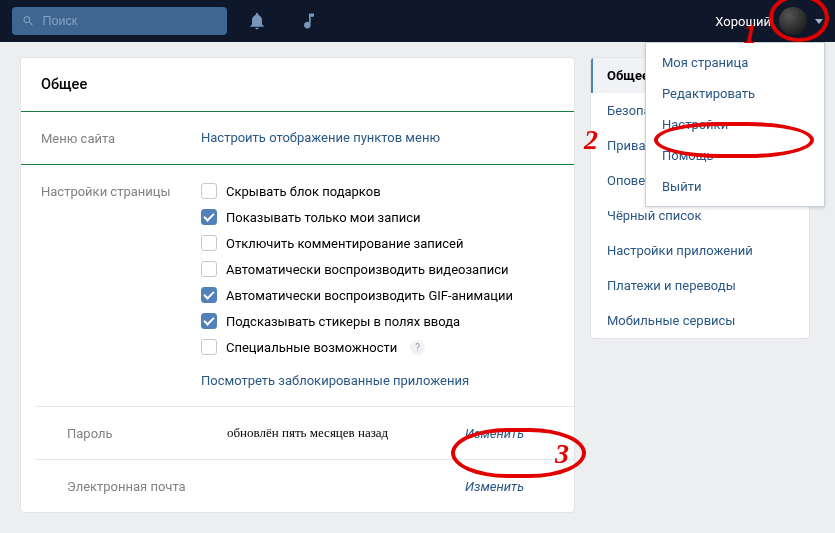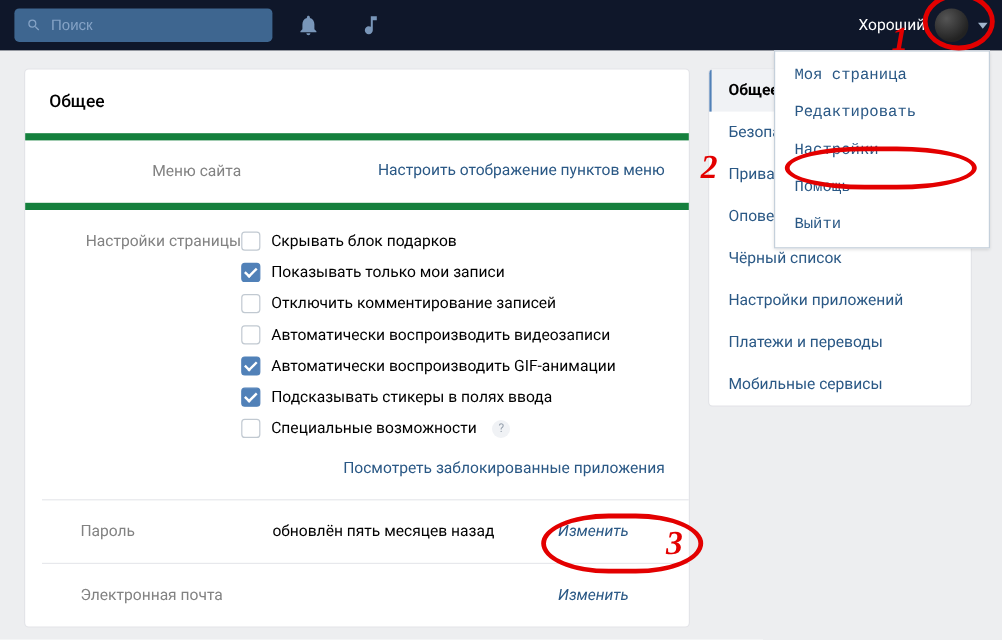--- a/index.html
+++ b/index.html
@@ -12,41 +12,41 @@
     .search-input::placeholder { color: #85a3c6; }
     .top-icons { margin-left: 20px; display: flex; gap: 32px; align-items: center; }
     .top-icons svg { fill: #7996b9; }
     .top-right { margin-left: auto; display: flex; align-items: center; gap: 8px; color: #fff; font-size: 13px; }
     .avatar { width: 28px; height: 28px; border-radius: 50%; background: radial-gradient(circle at 35% 30%, #555 0%, #222 70%); }
     .chev { width: 0; height: 0; border-left: 4px solid transparent; border-right: 4px solid transparent; border-top: 5px solid #a1b5cc; }
     
     .content { display: flex; padding: 15px 20px; gap: 15px; }
     .main-panel { background: #fff; border: 1px solid #e3e4e8; border-radius: 4px; width: 555px; padding: 18px 0 0 0; }
     .main-title { font-size: 14.5px; font-weight: 500; color: #000; padding: 0 20px 18px; }
-    .row { border-top: 6px solid #15803d; padding: 18px 20px; display: flex; text-align: right; }
+    .row { border-top: 1px solid #15803d; padding: 18px 20px; display: flex; }
     .row-label { width: 160px; color: #828282; font-size: 13px; flex-shrink: 0; padding-top: 1px; }
     .row-body { flex: 1; }
     .link-style { color: #2a5885; cursor: pointer; font-size: 13px; }
     .checks { display: flex; flex-direction: column; gap: 10px; }
     .check-item { display: flex; align-items: center; gap: 9px; font-size: 13px; color: #000; }
     .cbox { width: 16px; height: 16px; border: 1px solid #c1c9d1; border-radius: 3px; flex-shrink: 0; display: flex; align-items: center; justify-content: center; }
     .cbox.on { background: #5181b8; border-color: #5181b8; }
     .cbox.on::after { content: ""; width: 4px; height: 8px; border: solid white; border-width: 0 2px 2px 0; transform: rotate(45deg); margin-top: -2px; }
     .qmark { width: 15px; height: 15px; background: #f0f2f5; border-radius: 50%; font-size: 10px; color: #9aa4b0; display: inline-flex; align-items: center; justify-content: center; margin-left: 4px; }
     .pwd-row, .email-row { display: flex; border-top: 1px solid #e7e8ec; padding: 18px 32px; align-items: center; margin-left: 14px; }
-    .pwd-row .val { color: #000; font-size: 13px; }
+    .pwd-row .val { color: #000; font-size: 13px; font-family: Liberation Serif, serif; }
     .chg-link { color: #2a5885; margin-left: auto; font-size: 13px; cursor: pointer; padding-right: 18px; font-style: italic; }
     
     .side-nav { width: 220px; }
     .nav-card { background: #fff; border: 1px solid #e3e4e8; border-radius: 4px; overflow: hidden; }
     .nav-item { padding: 10px 16px; font-size: 13px; color: #2a5885; cursor: pointer; }
     .nav-item.active { font-weight: 700; color: #000; border-left: 2px solid #5181b8; background: #f0f2f5; padding-left: 14px; }
     
     .dropdown { position: absolute; top: 42px; right: 10px; width: 180px; background: #fff; border: 1px solid #c5d0db; box-shadow: 0 1px 3px rgba(0,0,0,0.15); z-index: 10; padding: 4px 0; }
-    .dd-item { padding: 8px 16px; font-size: 13px; color: #2a5885; cursor: pointer; font-family: Liberation Mono, monospace; }
+    .dd-item { padding: 8px 16px; font-size: 13px; color: #2a5885; cursor: pointer; }
     
     .ann-circle { position: absolute; border: 4px solid #e30000; border-radius: 50%; pointer-events: none; z-index: 20; }
     .ann-num { position: absolute; color: #e30000; font-family: "Comic Sans MS", cursive; font-style: italic; font-weight: bold; font-size: 28px; z-index: 21; pointer-events: none; }
   </style>
 </head>
 <body>
 
 <div class="topbar">
   <div class="search-wrap">
     <svg width="14" height="14" viewBox="0 0 24 24">

